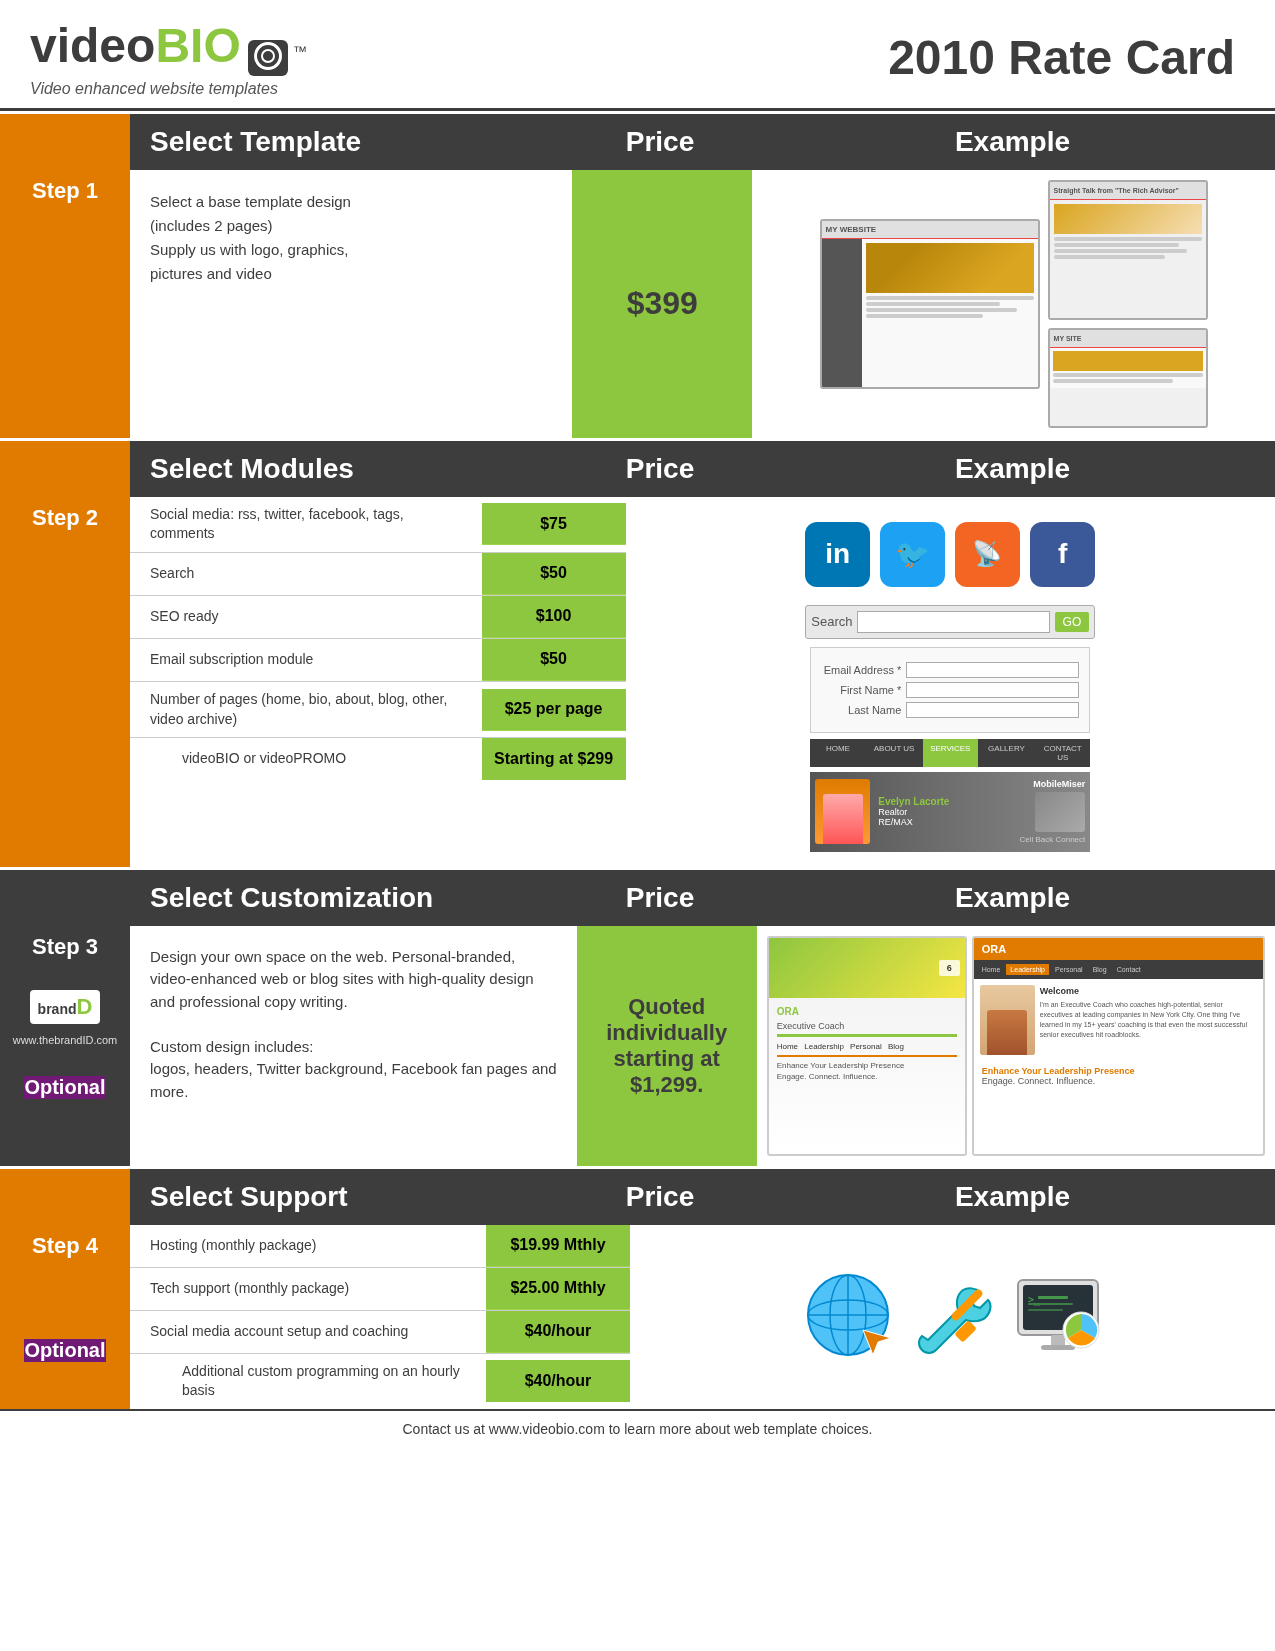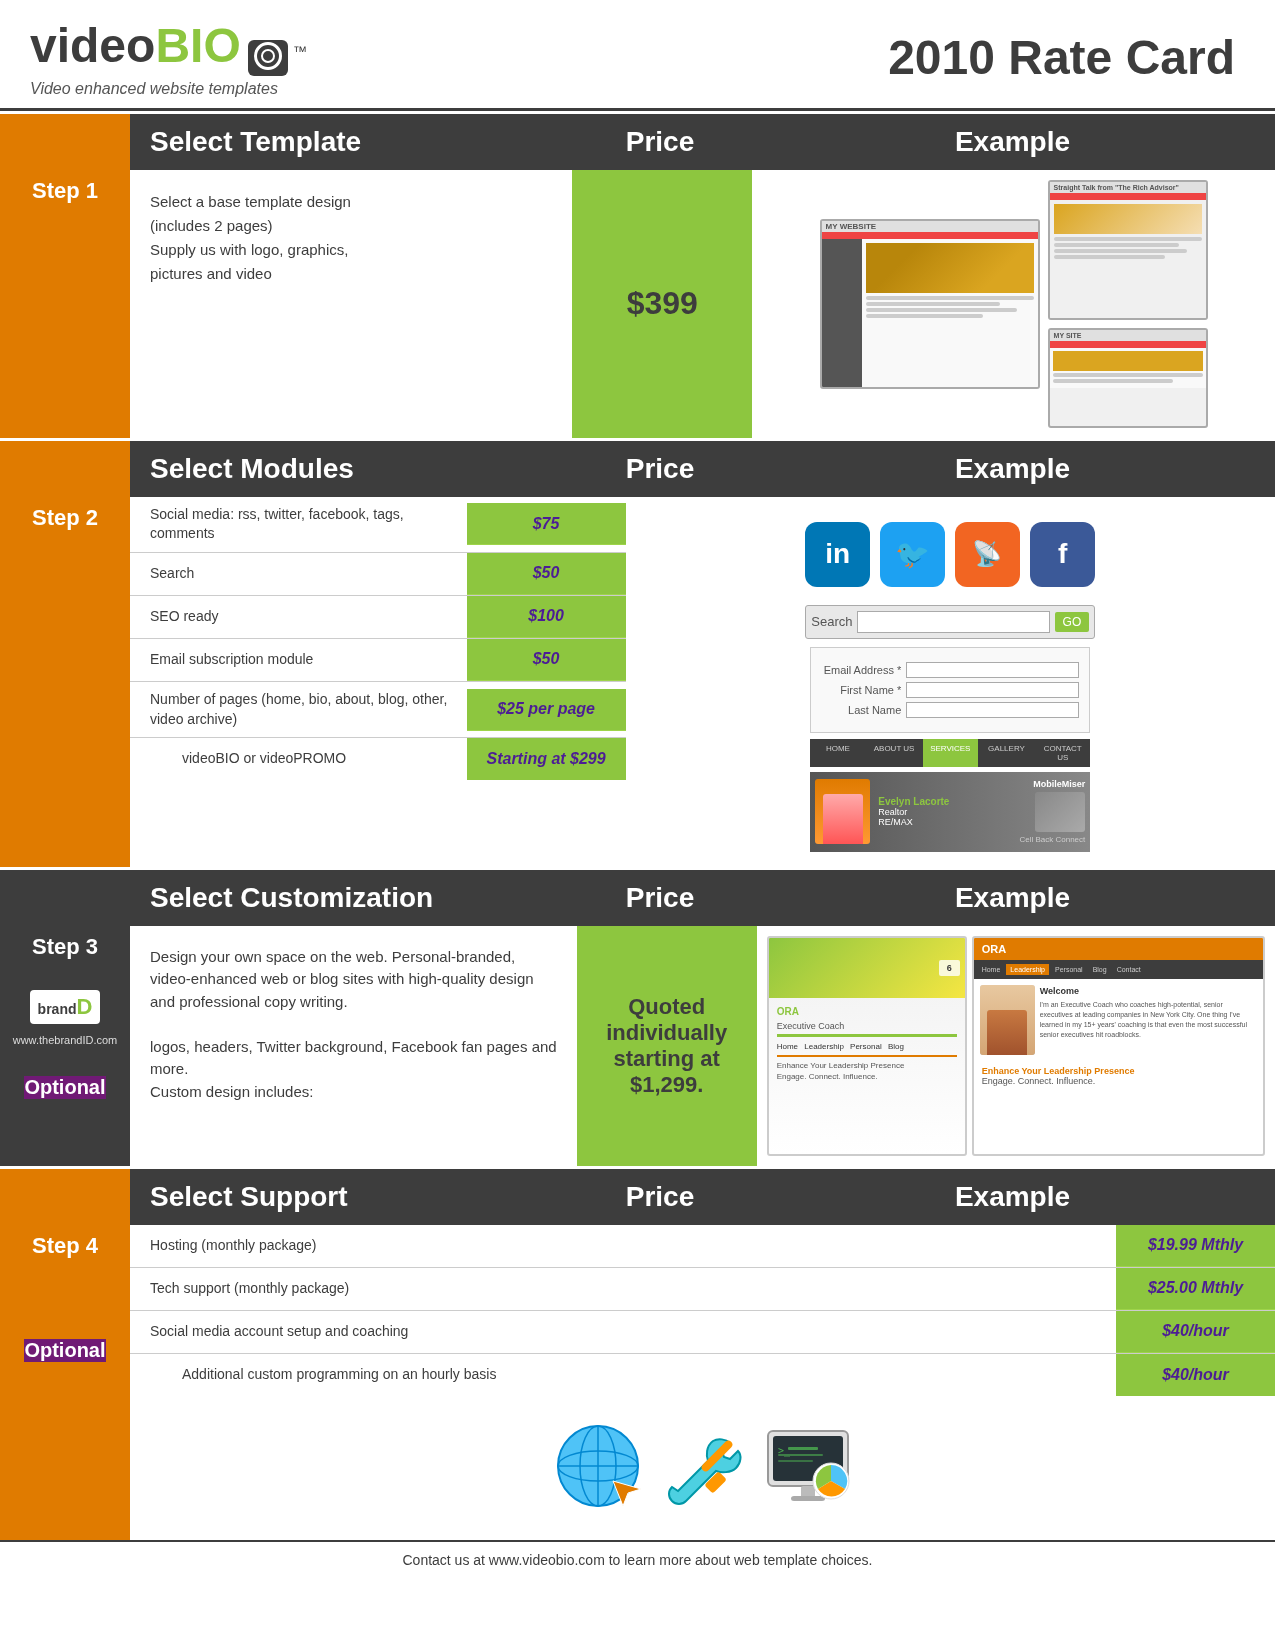--- a/index.html
+++ b/index.html
@@ -160,33 +160,32 @@
       padding-left: 32px;
     }
     .step2-item {
       flex: 1;
       padding: 8px 12px 8px 20px;
       font-size: 14px;
       color: #3d3d3d;
       line-height: 1.4;
     }
     .step2-price {
-      width: 159px;
+      width: 144px;
       background: #8dc63f;
       display: flex;
       align-items: center;
       justify-content: center;
       padding: 8px 5px;
       font-size: 16px;
       font-weight: bold;
-      color: #4c1d95;
+      color: #000000;
       text-align: center;
       border-bottom: 1px solid #9ed44a;
       min-height: 42px;
-      font-style: italic;
     }
     .step2-price.last {
       border-bottom: none;
     }
 
     
     .website-mockup {
       display: flex;
       gap: 8px;
       align-items: center;
@@ -204,21 +203,21 @@
       width: 220px;
       height: 170px;
     }
     .mockup-side {
       width: 160px;
       height: 140px;
     }
     .mockup-header-bar {
       background: #e0e0e0;
       height: 18px;
-      border-bottom: 7px solid #ef4444;
+      border-bottom: 1px solid #ef4444;
       display: flex;
       align-items: center;
       padding: 2px 4px;
       font-size: 8px;
       color: #555;
       font-weight: bold;
     }
     .mockup-body {
       display: flex;
       height: calc(100% - 18px);
@@ -488,21 +487,20 @@
       display: flex;
       flex-direction: column;
       align-items: center;
       justify-content: flex-start;
       padding: 15px;
     }
 
     .step4-content-row {
       display: flex;
       background: #fff;
-      flex-direction: column;
     }
     .step4-items-col {
       flex: 1.2;
     }
     .step4-example-col {
       flex: 1.5;
       display: flex;
       align-items: center;
       justify-content: center;
       padding: 10px;
@@ -734,22 +732,22 @@
   <div class="step-main">
     <div class="col-headers">
       <div class="col-header-title">Select Customization</div>
       <div class="col-header-price">Price</div>
       <div class="col-header-example">Example</div>
     </div>
     <div class="step-content-row">
       <div class="step-desc">
         <p>Design your own space on the web. Personal-branded, video-enhanced web or blog sites with high-quality design and professional copy writing.</p>
         <br>
+        <p>Custom design includes:</p>
         <p>logos, headers, Twitter background, Facebook fan pages and more.</p>
-        <p>Custom design includes:</p>
       </div>
       <div class="step-price-col">
         <div class="price-value" style="font-size:22px;">Quoted individually starting at $1,299.</div>
       </div>
       <div class="step-example-col" style="padding:5px;">
         <div class="customization-example">
 
           <div class="flower-website">
             <div class="flower-header">
               <div style="background:rgba(255,255,255,0.8); padding:3px 8px; border-radius:2px; font-size:9px; font-weight:bold; color:#3d3d3d;">6</div>

